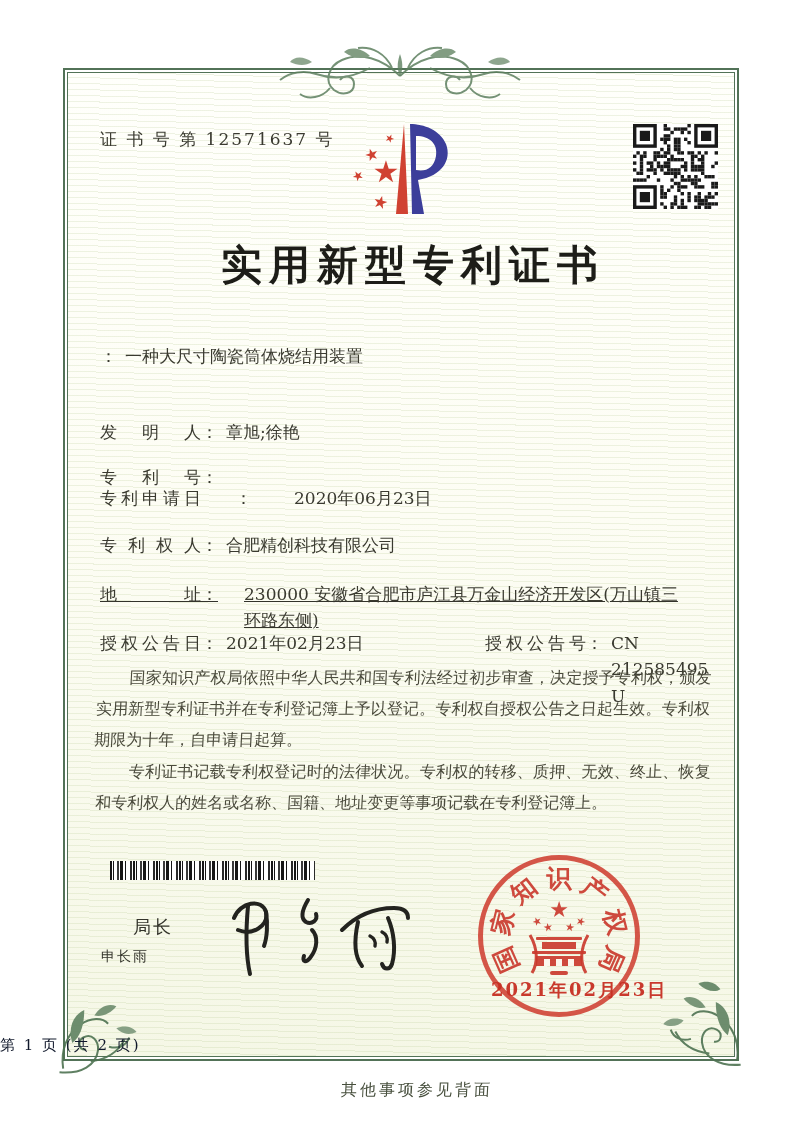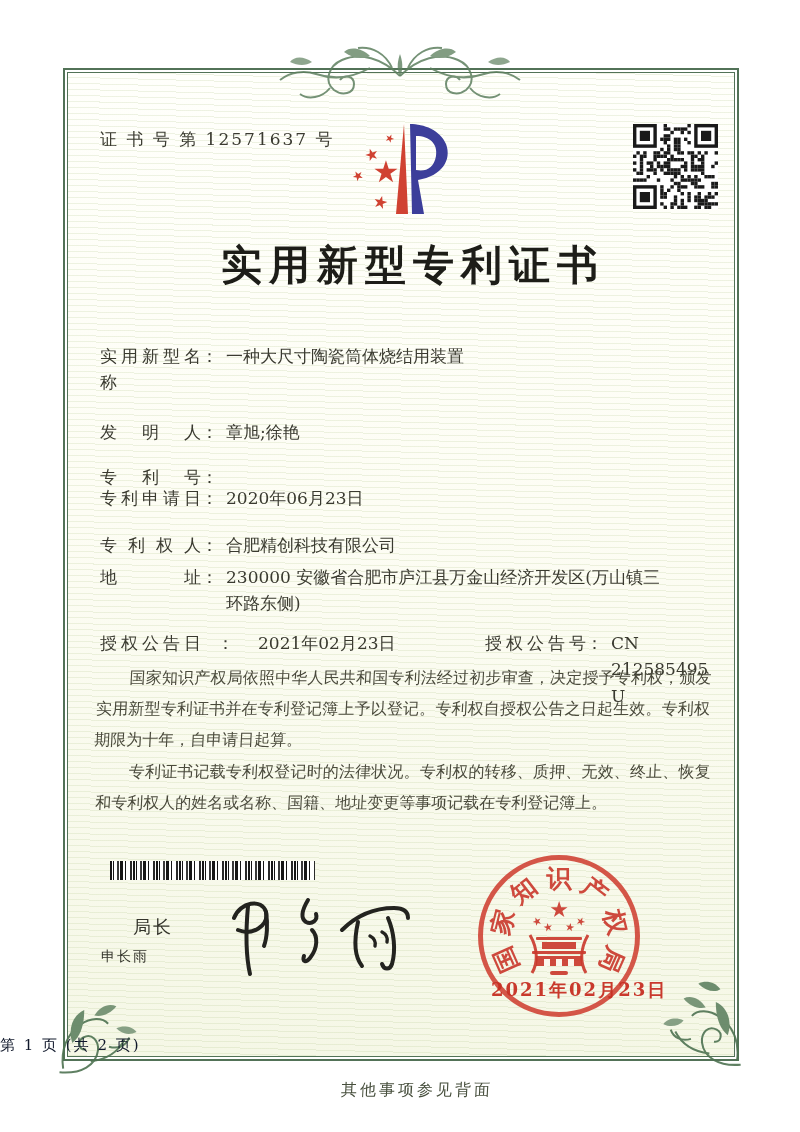--- a/index.html
+++ b/index.html
@@ -23,21 +23,21 @@
   .cert-no{position:absolute; left:100px; top:128px; font-size:17px; letter-spacing:2px; color:#3a3a30;}
   .logo{position:absolute; left:346px; top:120px; width:118px; height:98px;}
   .qr{position:absolute; left:633px; top:124px; width:85px; height:85px; background:#fff;}
   .title{position:absolute; left:0; right:8px; top:238px; text-align:center;
     font-size:41px; font-weight:bold; letter-spacing:7px; color:#1d1d18;}
   
   .row{position:absolute; left:100px; display:flex; font-size:17px; line-height:1.55;}
   .row .lbl{display:inline-block; width:101px; text-align:justify; text-align-last:justify; flex:none; color:#3a3a30;}
   .row .colon{flex:none; margin-right:8px; color:#3a3a30;}
   .row .val{color:#3a3a30;}
-  .row .val.wrap{width:448px;}
+  .row .val.wrap{width:448px;margin-left:18px;}
   .pair2{position:absolute; left:385px; top:0; display:flex;}
   
   .body-text{position:absolute; left:96px; top:662px; width:614px;
     font-size:16px; line-height:1.95; color:#4a4a3c; text-align:justify;}
   .body-text p{margin:0; text-indent:2em; transform:skewX(-3deg);}
   
   .barcode{position:absolute; left:110px; top:861px; width:205px; height:19px;
     background:repeating-linear-gradient(90deg,
       #161616 0 2px,#fff 2px 3px,#161616 3px 4px,#fff 4px 7px,
       #3a3a3a 7px 9px,#fff 9px 10px,#161616 10px 13px,#fff 13px 15px,
@@ -336,49 +336,48 @@
         <rect x="67.2" y="6.72" width="10.08" height="10.08" fill="#1a1a1a"></rect>
         <rect x="0" y="60.48" width="23.52" height="23.52" fill="#1a1a1a"></rect>
         <rect x="3.36" y="63.839999999999996" width="16.8" height="16.8" fill="#fff"></rect>
         <rect x="6.72" y="67.2" width="10.08" height="10.08" fill="#1a1a1a"></rect>
       </svg>
   </div>
 
   <div class="title">实用新型专利证书</div>
 
   <div class="row" style="top:343px;">
-    <span class="lbl">实用新型名称</span>
       <span class="colon">：</span>
       <span class="val">一种大尺寸陶瓷筒体烧结用装置</span>
   </div>
   <div class="row" style="top:419px;">
     <span class="lbl">发明人</span>
       <span class="colon">：</span>
       <span class="val">章旭;徐艳</span>
   </div>
   <div class="row" style="top:464px;">
     <span class="lbl">专利号</span>
       <span class="colon">：</span>
   </div>
-  <div class="row" style="top:485px;">
+  <div class="row" style="top:485px;gap:34px;">
     <span class="lbl">专利申请日</span>
       <span class="colon">：</span>
       <span class="val">2020年06月23日</span>
   </div>
   <div class="row" style="top:532px;">
     <span class="lbl">专利权人</span>
       <span class="colon">：</span>
       <span class="val">合肥精创科技有限公司</span>
   </div>
-  <div class="row" style="top:564px;">
+  <div class="row" style="top:581px;text-decoration:underline;">
     <span class="lbl">地址</span>
       <span class="colon">：</span>
       <span class="val wrap">230000 安徽省合肥市庐江县万金山经济开发区(万山镇三环路东侧)</span>
   </div>
-  <div class="row" style="top:630px; width:612px;gap:16px;">
+  <div class="row" style="top:630px; width:612px;">
     <span class="lbl">授权公告日</span>
       <span class="colon">：</span>
       <span class="val">2021年02月23日</span>
     <span class="pair2">
       <span class="lbl">授权公告号</span>
         <span class="colon">：</span>
         <span class="val">CN 212585495 U</span>
     </span>
   </div>
 

